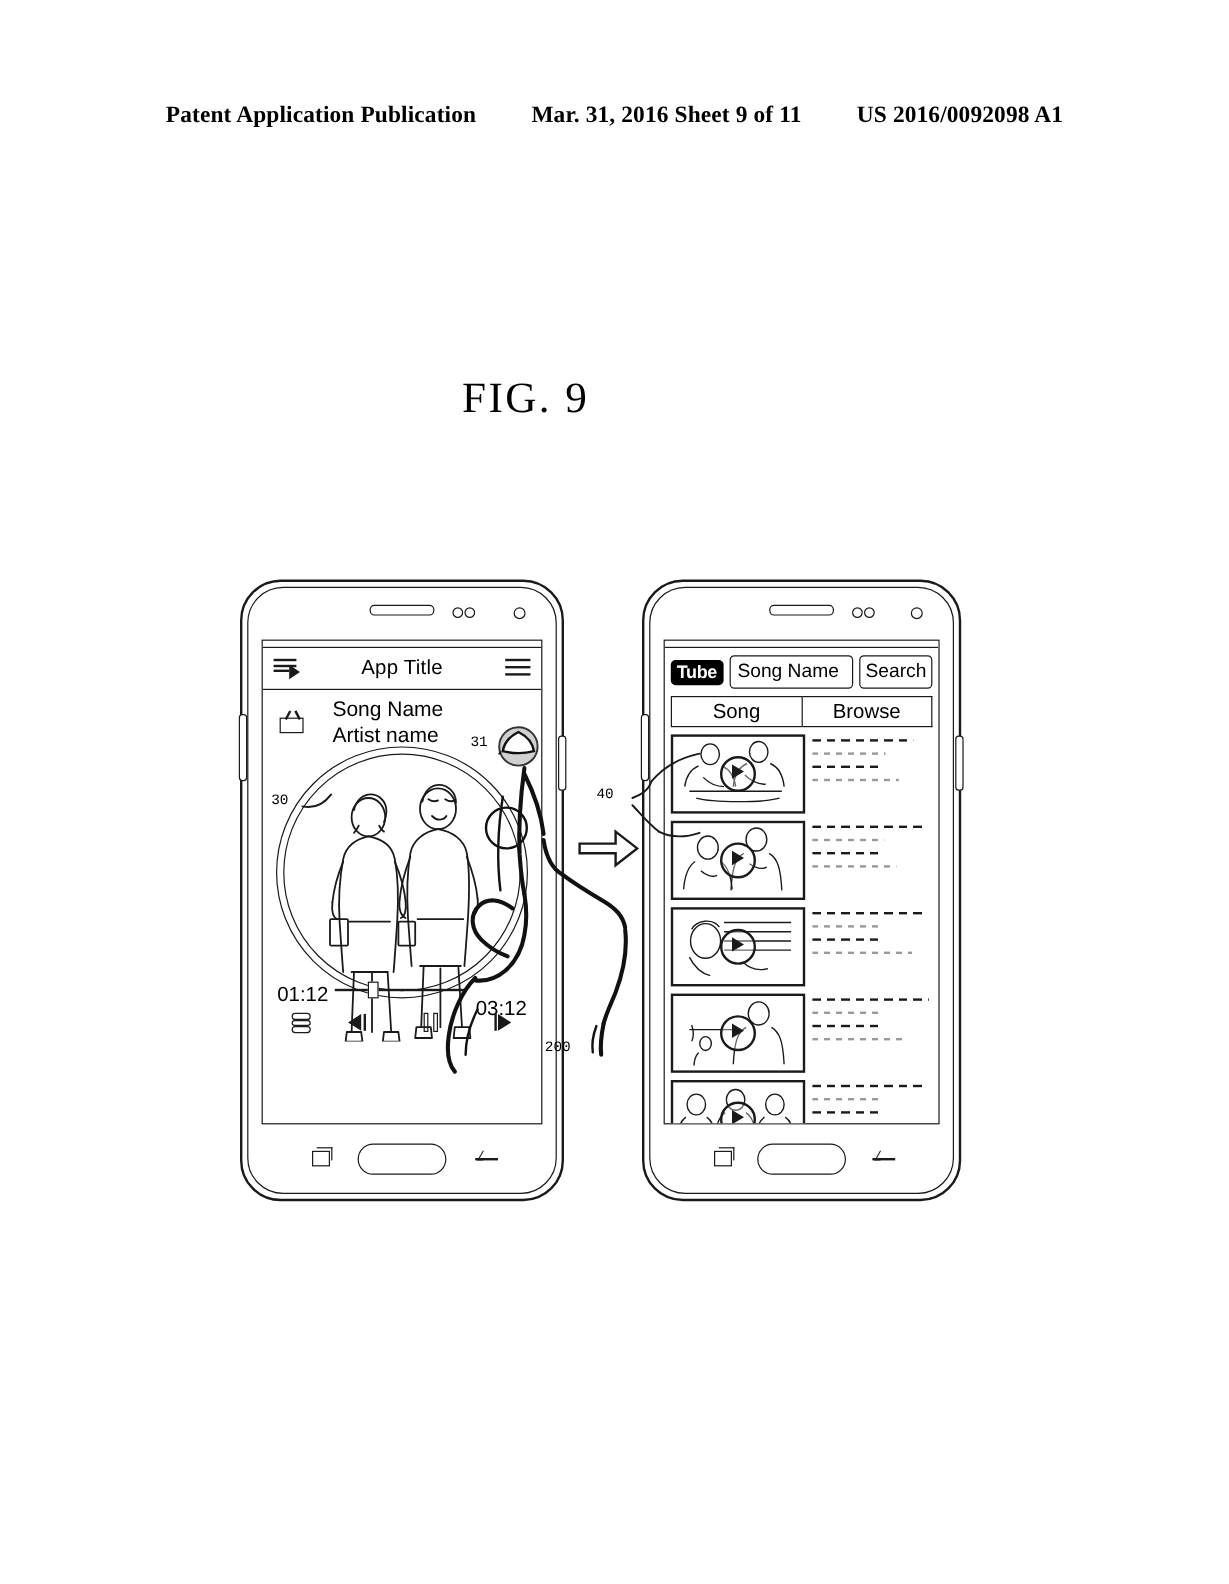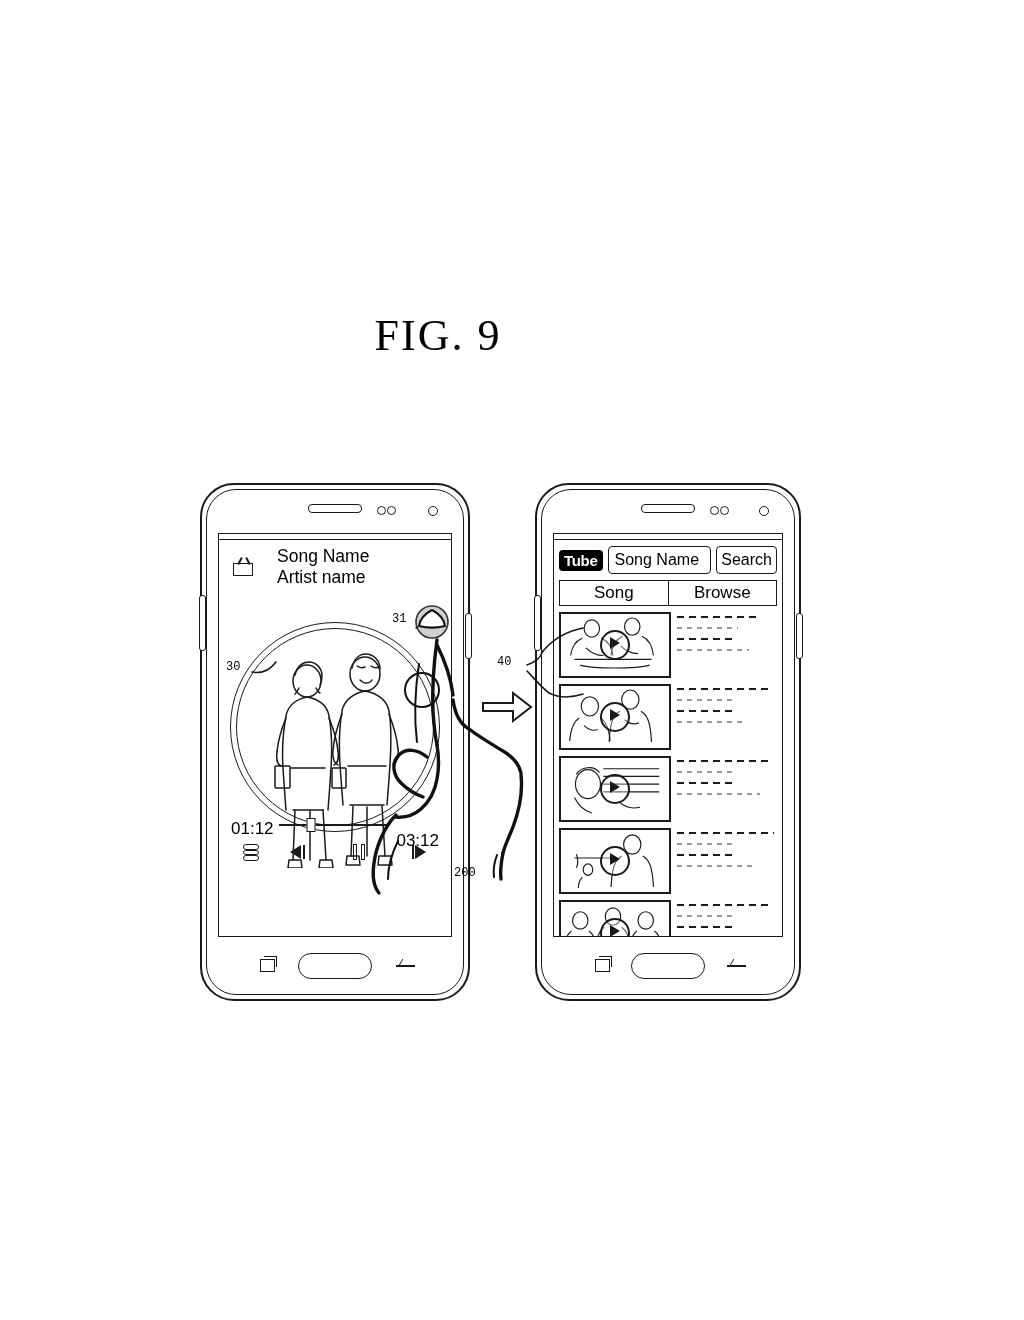--- a/index.html
+++ b/index.html
@@ -8,21 +8,21 @@
 
   
   .pat-header{position:absolute;top:86px;left:0;width:1024px;display:flex;justify-content:center;align-items:baseline;
     font-family:"Liberation Serif",serif;font-weight:bold;font-size:19.5px;letter-spacing:.1px;}
   .pat-header .h-pub{margin-right:46px;}
   .pat-header .h-date{margin-right:46px;white-space:nowrap;}
   .pat-header .h-num{white-space:nowrap;}
 
   
   .fig-caption{position:absolute;top:310px;left:0;width:876px;text-align:center;
-    font-family:"Liberation Serif",serif;font-size:44px;letter-spacing:2px;}
+    font-family:"Liberation Serif",serif;font-size:36px;letter-spacing:2px;}
 
   
   .phone{position:absolute;border:2.2px solid #1a1a1a;border-radius:34px;background:#fff;box-sizing:border-box;}
   .phone .inner-edge{position:absolute;inset:4px;border:1.6px solid #1a1a1a;border-radius:30px;pointer-events:none;}
   .phone .speaker{position:absolute;top:19px;left:50%;transform:translateX(-50%);width:52px;height:7px;border:1.6px solid #1a1a1a;border-radius:4px;background:#fff;}
   .phone .sensor-a{position:absolute;top:21px;left:50%;margin-left:42px;width:7px;height:7px;border:1.6px solid #1a1a1a;border-radius:50%;}
   .phone .sensor-b{position:absolute;top:21px;left:50%;margin-left:52px;width:7px;height:7px;border:1.6px solid #1a1a1a;border-radius:50%;}
   .phone .camera{position:absolute;top:21px;right:30px;width:8px;height:8px;border:1.6px solid #1a1a1a;border-radius:50%;}
   .phone .side-btn-l{position:absolute;left:-3.5px;top:110px;width:5px;height:54px;border:1.8px solid #1a1a1a;border-radius:3px;background:#fff;}
   .phone .side-btn-r{position:absolute;right:-3.5px;top:128px;width:5px;height:44px;border:1.8px solid #1a1a1a;border-radius:3px;background:#fff;}
@@ -111,35 +111,54 @@
   #ref-20{left:226px;top:660px;}
   #ref-40{left:497px;top:655px;}
   #ref-200{left:454px;top:866px;}
   .svg-overlay{position:absolute;inset:0;pointer-events:none;}
 </style>
 </head>
 <body>
 
 <div class="page">
 
+  <div class="pat-header">
+    <span class="h-pub">Patent Application Publication</span>
+    <span class="h-date">Mar. 31, 2016  Sheet 9 of 11</span>
+    <span class="h-num">US 2016/0092098 A1</span>
+  </div>
 
   <div class="fig-caption">FIG.  9</div>
 
   <div class="phone" id="phone-left">
     <div class="inner-edge"></div>
     <div class="speaker"></div>
     <div class="sensor-a"></div>
     <div class="sensor-b"></div>
     <div class="camera"></div>
     <div class="side-btn-l"></div>
     <div class="side-btn-r"></div>
 
     <div class="screen">
       <div class="screen-top-strip"></div>
 
+      <div class="app-bar">
+        <div class="ic-speaker">
+          <em class="l1"></em>
+            <em class="l2"></em>
+            <em class="l3"></em>
+            <span></span>
+        </div>
+        <div class="app-title">App Title</div>
+        <div class="ic-menu">
+            <em></em>
+            <em></em>
+            <em></em>
+          </div>
+      </div>
 
       <div class="track-head">
         <div class="ic-tv">
             <i></i>
             <b></b>
             <u></u>
           </div>
         <div class="track-text">
           <div class="song">Song Name</div>
           <div class="artist">Artist name</div>

